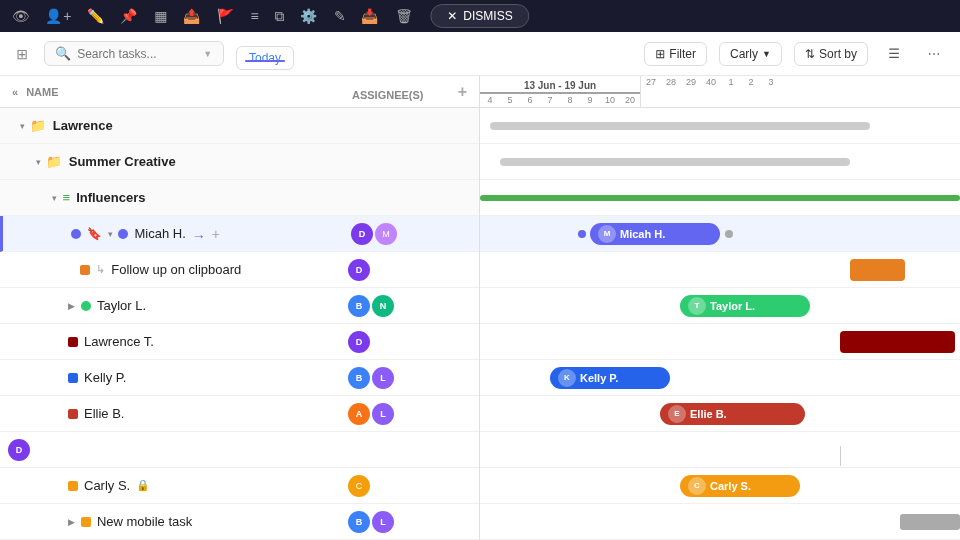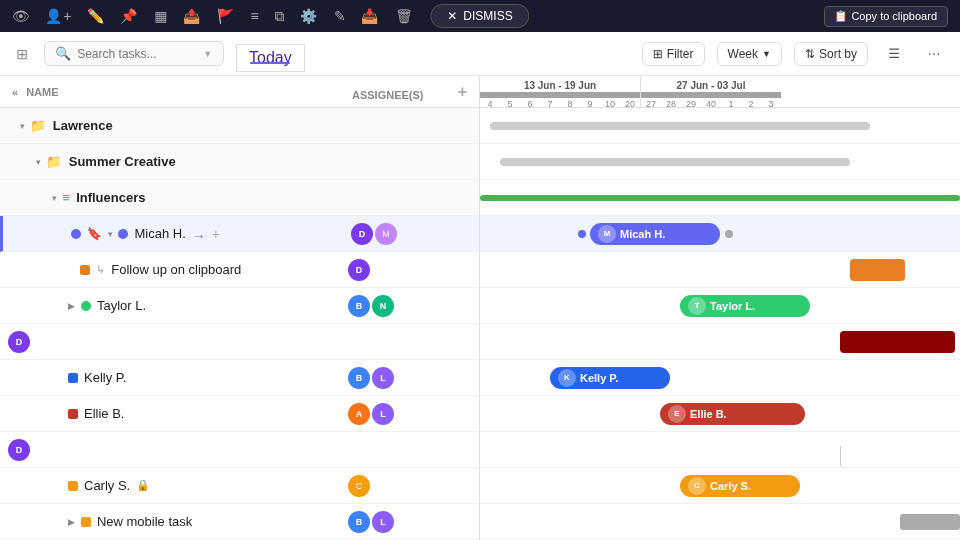--- a/index.html
+++ b/index.html
@@ -74,25 +74,25 @@
       border: none;
       background: transparent;
       font-size: 12px;
       outline: none;
       width: 120px;
       color: #888;
     }
     .today-btn {
       background: #fff;
       border: 1px solid #ddd;
-      border-radius: 0;
+      border-radius: 6px;
       padding: 4px 12px;
-      font-size: 16px;
-      cursor: pointer;
-      color: #4c1d95;
+      font-size: 12px;
+      cursor: pointer;
+      color: #3b82f6;
     }
     .toolbar-spacer { flex: 1; }
     .toolbar-right {
       display: flex;
       align-items: center;
       gap: 12px;
     }
     .filter-btn, .sort-btn, .week-btn {
       display: flex;
       align-items: center;
@@ -260,21 +260,21 @@
       display: flex;
       background: #fff;
     }
 
     .date-range-label {
       font-size: 10px;
       font-weight: 600;
       color: #555;
       text-align: center;
       padding: 4px 0 1px 0;
-      border-bottom: 6px solid #a3a3a3;
+      border-bottom: 2px solid #a3a3a3;
     }
 
     .date-cells {
       display: flex;
     }
 
     .date-cell {
       width: 20px;
       text-align: center;
       font-size: 9px;
@@ -400,45 +400,41 @@
     <span class="toolbar-icon">⧉</span>
     <span class="toolbar-icon">⚙️</span>
     <span class="toolbar-icon">✎</span>
     <span class="toolbar-icon">📥</span>
     <span class="toolbar-icon">🗑</span>
   </div>
   <button class="dismiss-btn">
     <span>✕</span>
     <span>DISMISS</span>
   </button>
-  <button class="copy-btn">
-    <span>📋</span>
-    <span>Copy to clipboard</span>
-  </button>
 </div>
 
 <div class="second-toolbar">
   <div class="side-btn" style="color:#888; font-size:14px;">⊞</div>
   <div class="search-box">
     <span style="color:#aaa;">🔍</span>
     <input type="text" placeholder="Search tasks..." style="">
     <span style="color:#aaa; font-size:9px;">▼</span>
   </div>
   <div style="display:flex; flex-direction:column; align-items:center;">
     <button class="today-btn">Today</button>
     <div class="today-underline"></div>
   </div>
   <div class="toolbar-spacer"></div>
   <div class="toolbar-right">
     <button class="filter-btn">
       <span>⊞</span>
       <span>Filter</span>
     </button>
     <button class="week-btn">
-      <span>Week</span>
+      <span>Carly</span>
       <span style="font-size:9px;">▼</span>
     </button>
     <button class="sort-btn">
       <span>⇅</span>
       <span>Sort by</span>
     </button>
     <div class="toolbar-icon-btn">☰</div>
     <div class="toolbar-icon-btn">⋯</div>
   </div>
 </div>
@@ -518,20 +514,24 @@
         <span class="color-dot" style="background:#2ecc71;"></span>
         <span>Taylor L.</span>
       </div>
       <div class="row-assignees">
         <div class="avatar" style="background:#3b82f6;">B</div>
         <div class="avatar" style="background:#10b981;">N</div>
       </div>
     </div>
 
     <div class="row">
+      <div class="row-name" style="padding-left: 68px;">
+        <span class="color-square" style="background:#8e0000;"></span>
+        <span>Lawrence T.</span>
+      </div>
       <div class="row-assignees">
         <div class="avatar" style="background:#7c3aed;">D</div>
       </div>
     </div>
 
     <div class="row">
       <div class="row-name" style="padding-left: 68px;">
         <span class="color-square" style="background:#2563eb;"></span>
         <span>Kelly P.</span>
       </div>
@@ -593,21 +593,20 @@
           <div class="date-cell">5</div>
           <div class="date-cell">6</div>
           <div class="date-cell">7</div>
           <div class="date-cell">8</div>
           <div class="date-cell">9</div>
           <div class="date-cell">10</div>
           <div class="date-cell">20</div>
         </div>
       </div>
       <div style="display:flex; flex-direction:column; min-width: 140px;">
-        <div class="date-range-label">27 Jun - 03 Jul</div>
         <div class="date-cells">
           <div class="date-cell">27</div>
           <div class="date-cell">28</div>
           <div class="date-cell">29</div>
           <div class="date-cell">40</div>
           <div class="date-cell">1</div>
           <div class="date-cell">2</div>
           <div class="date-cell">3</div>
         </div>
       </div>

